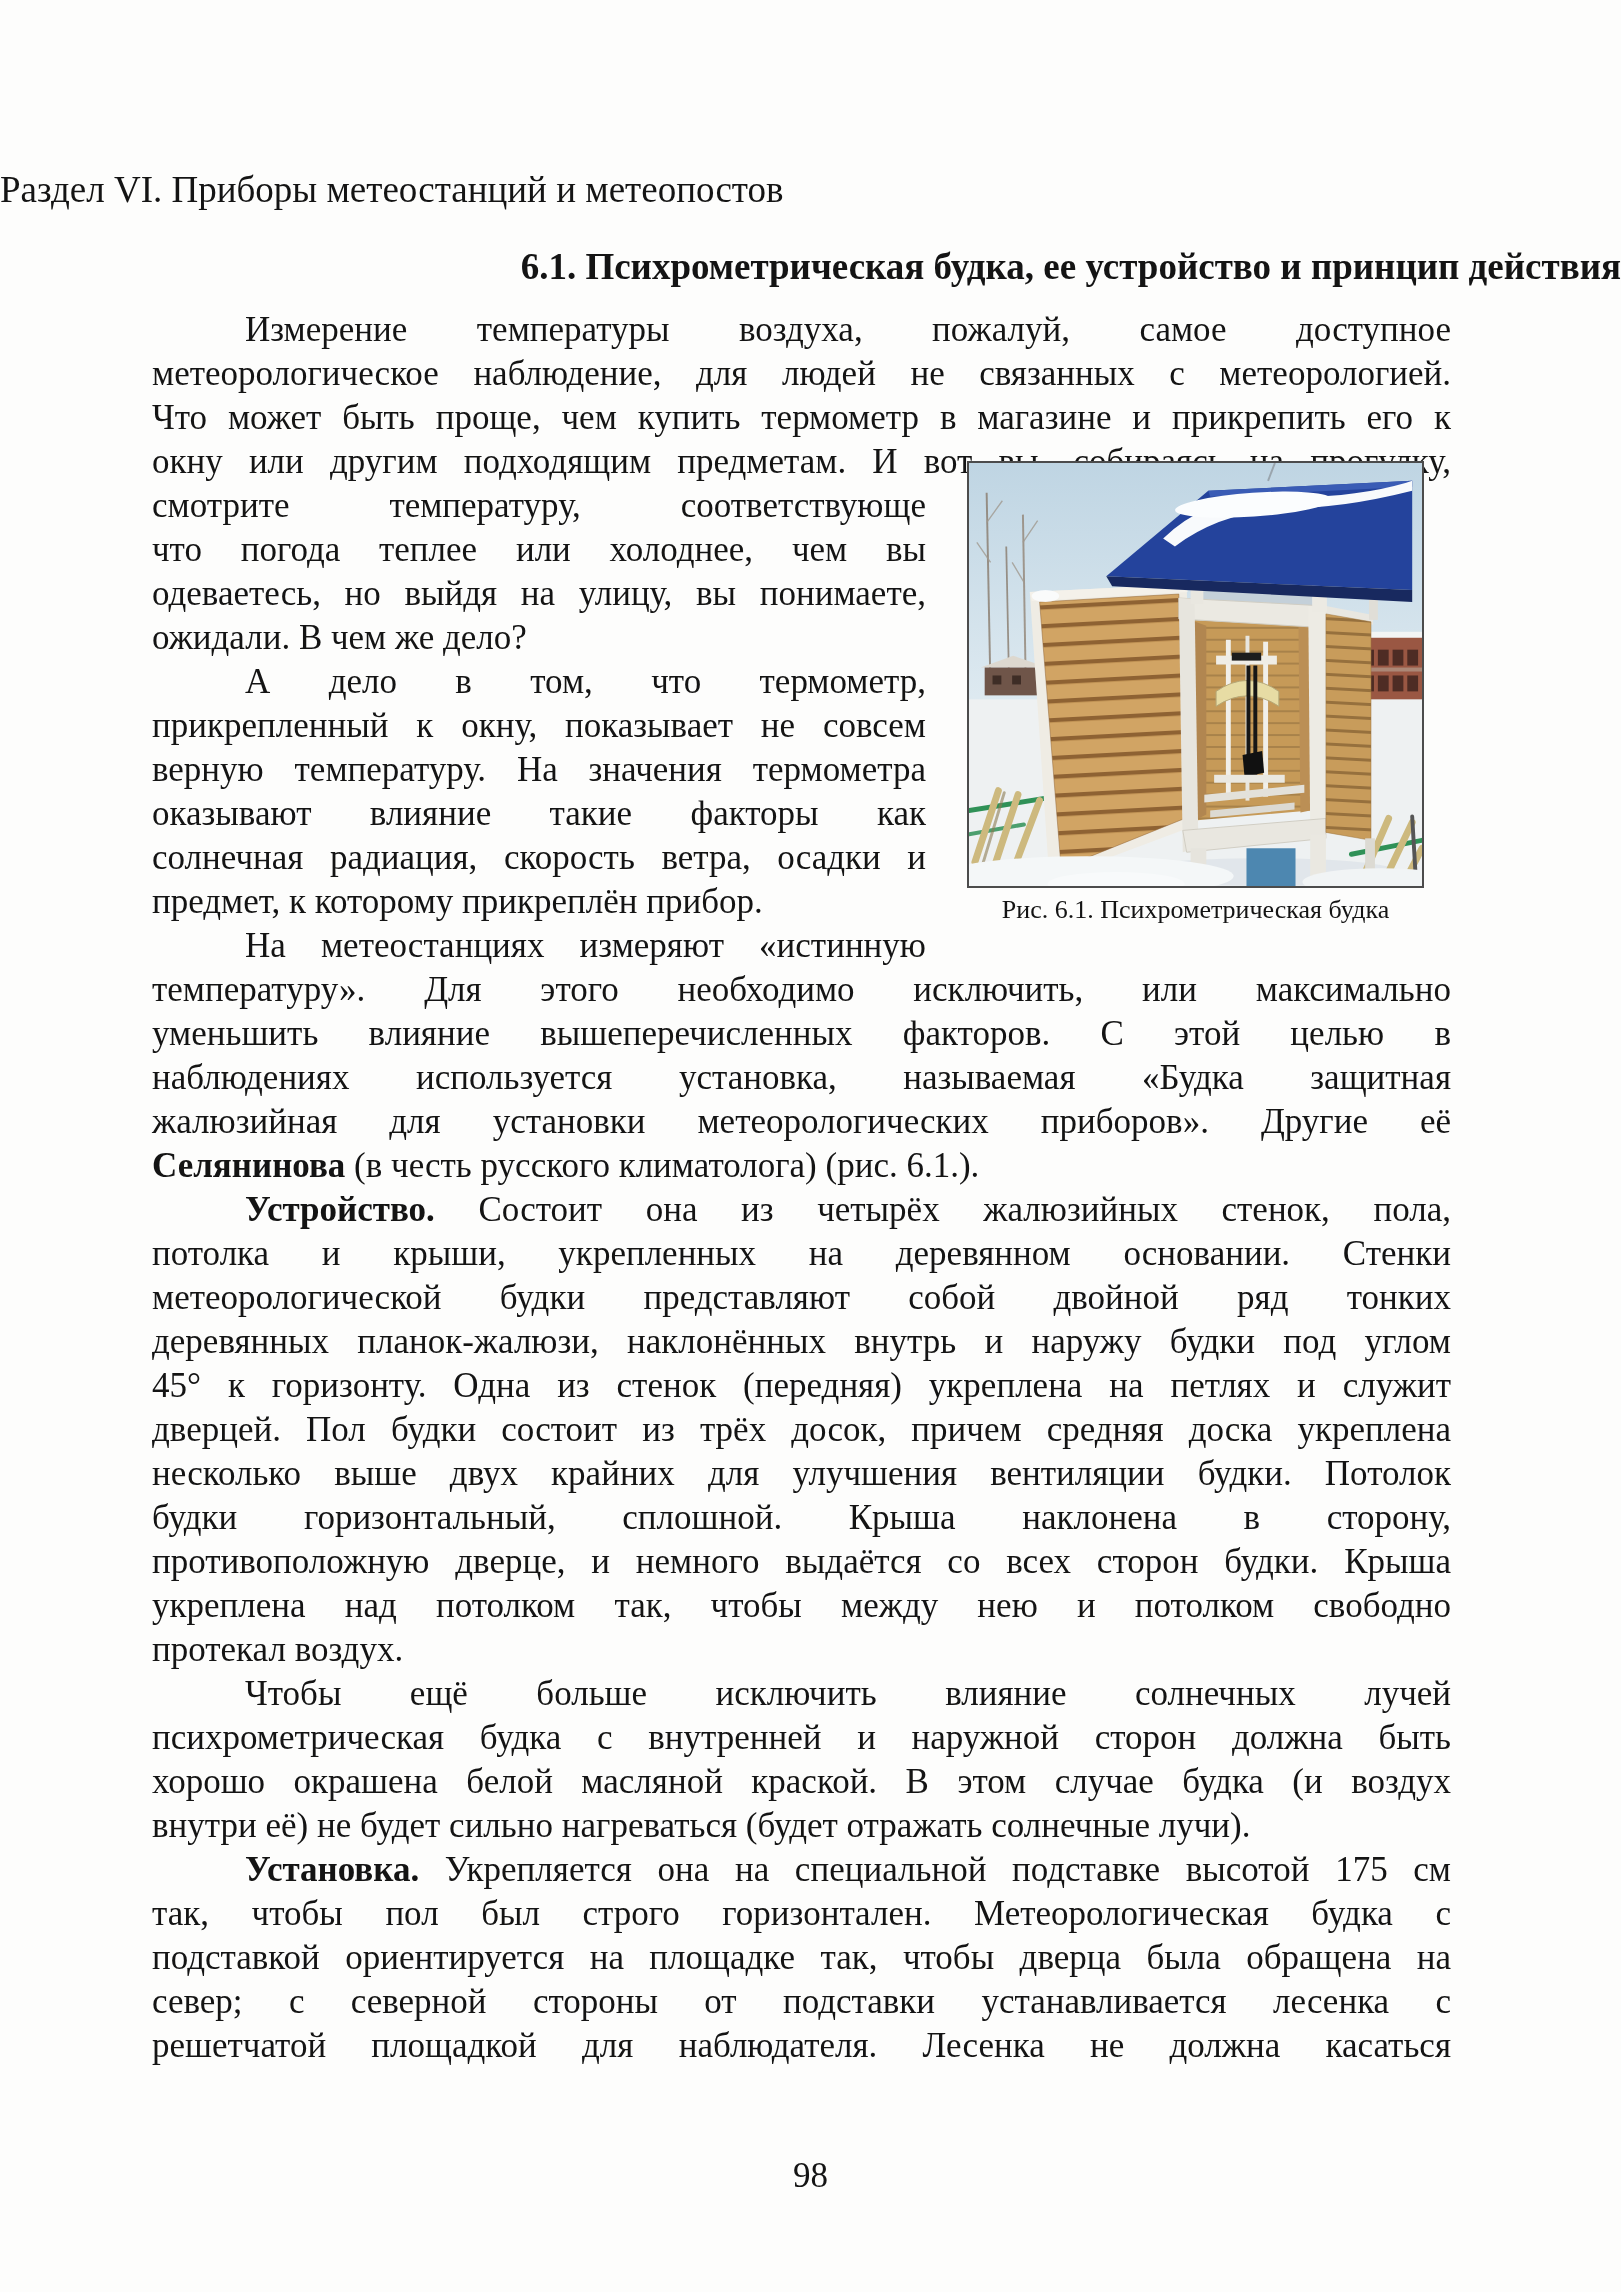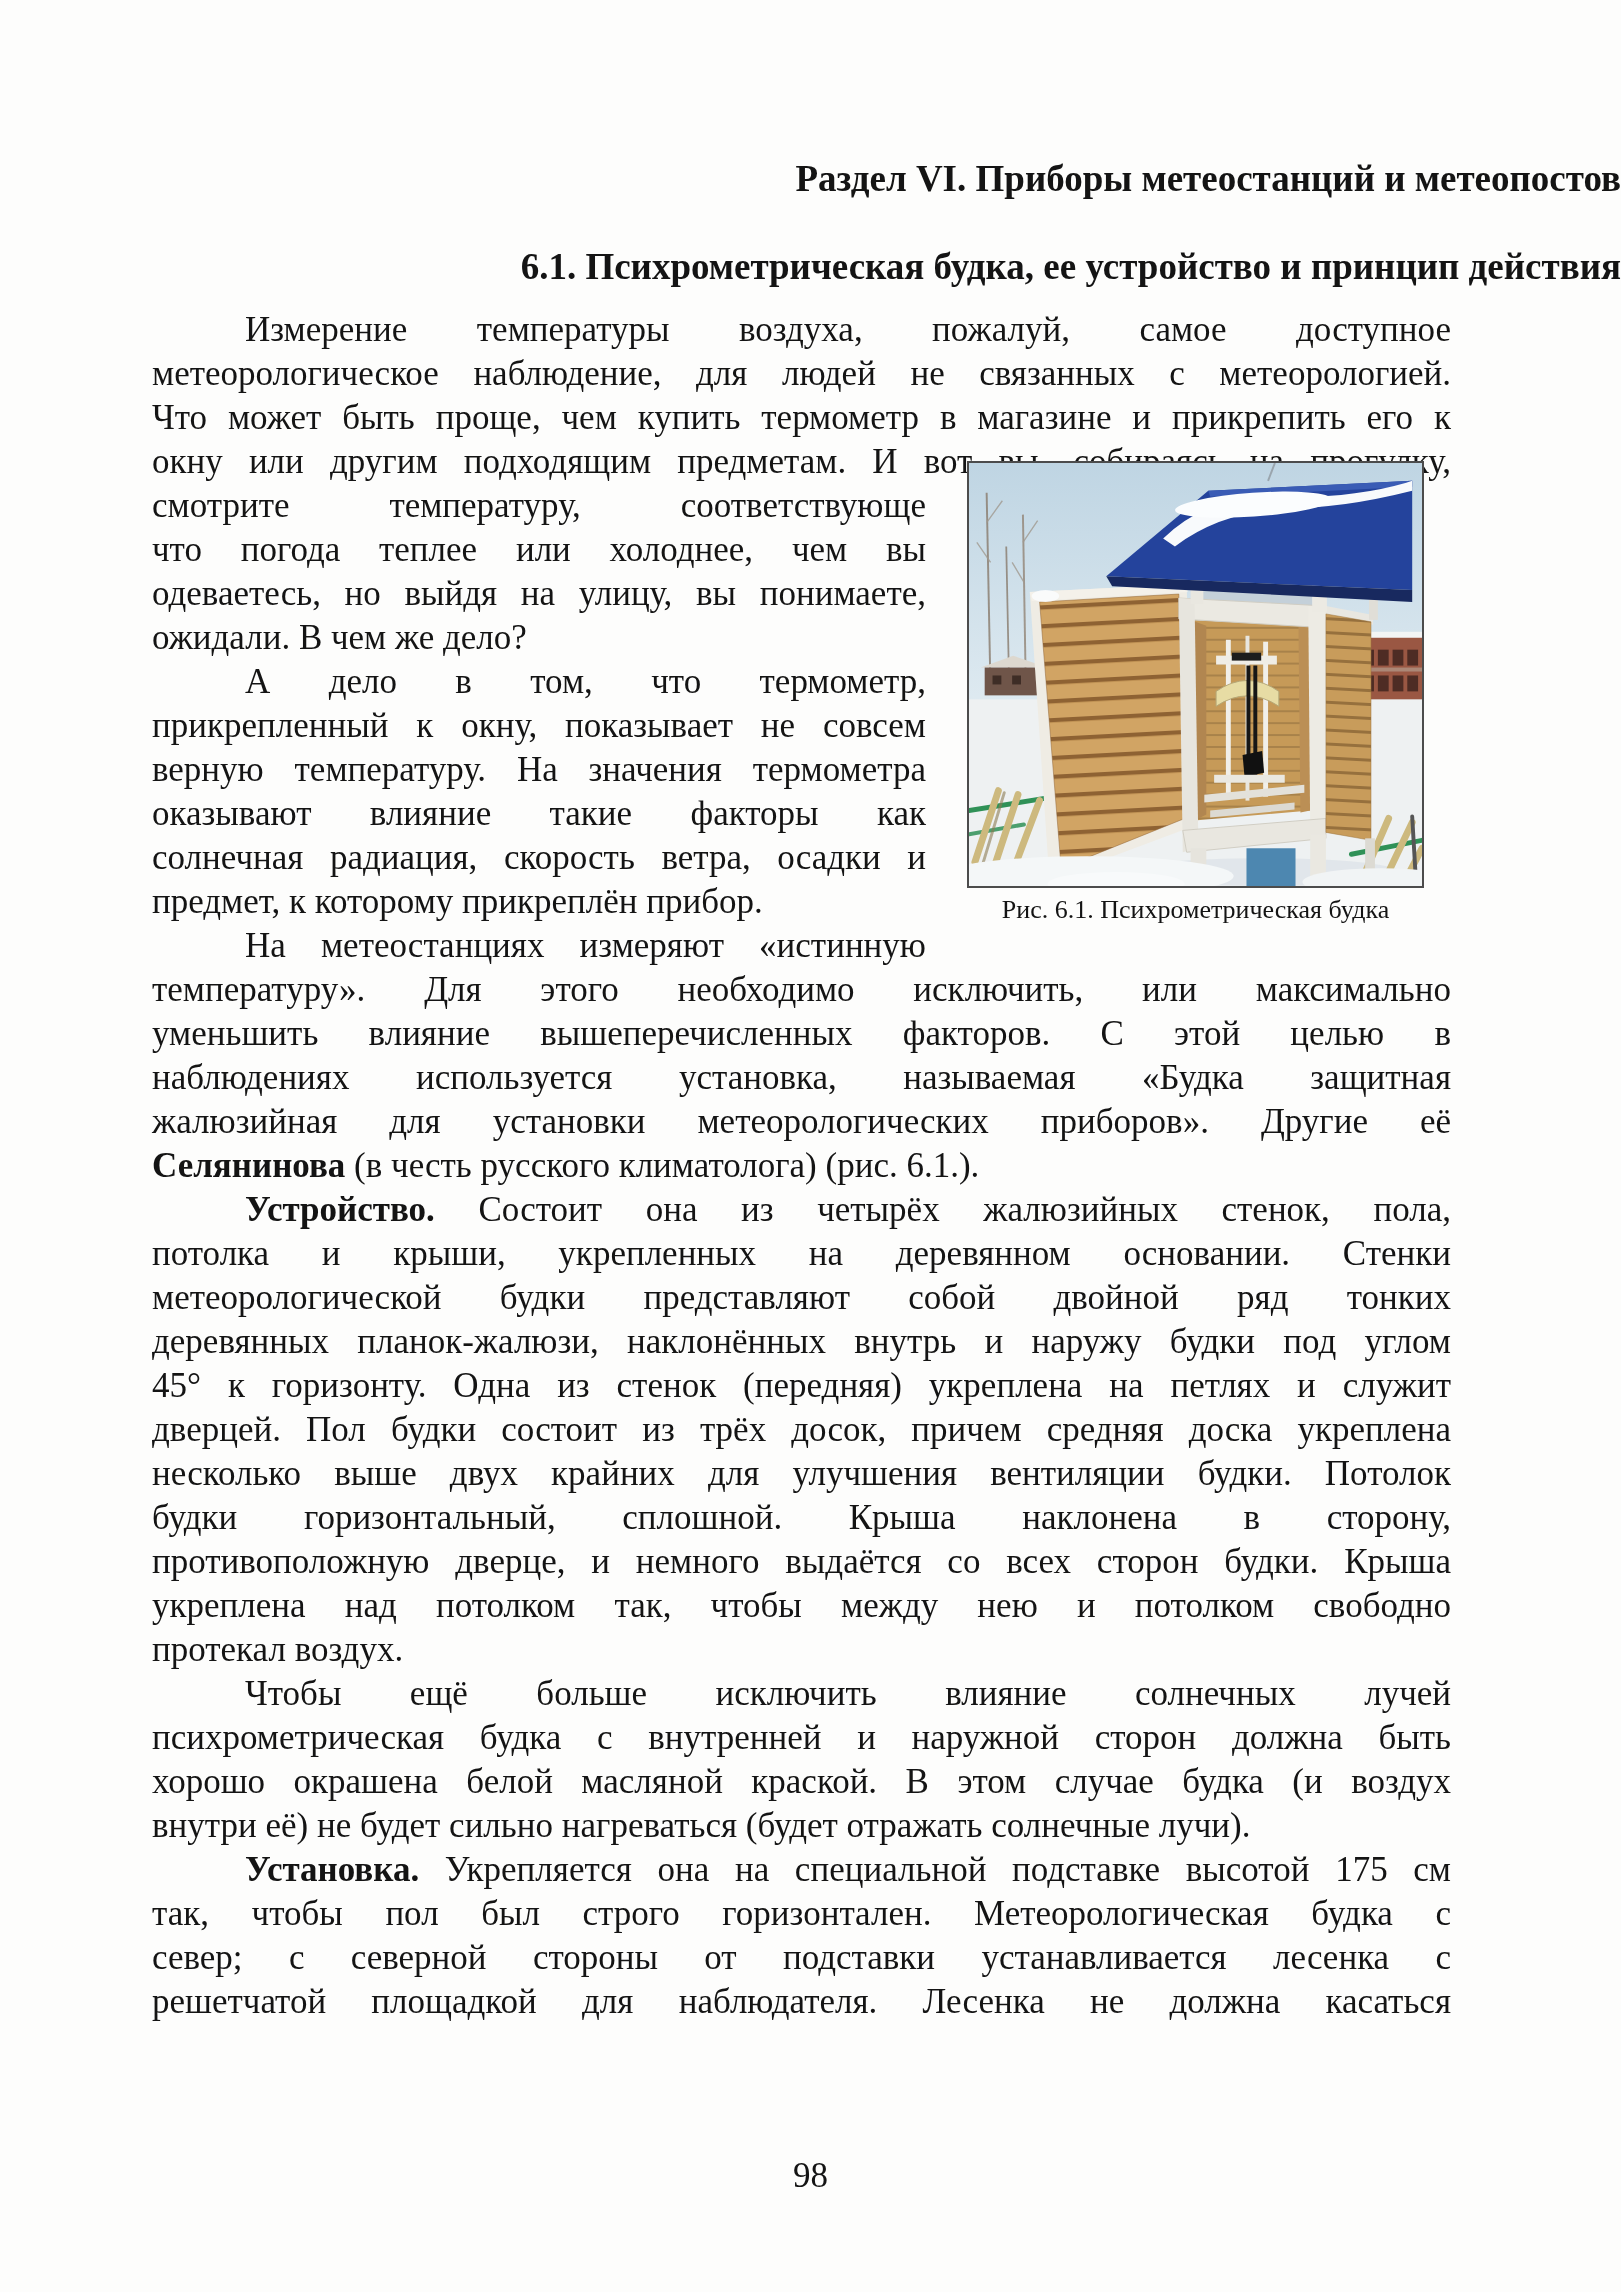--- a/index.html
+++ b/index.html
@@ -1,22 +1,22 @@
 <!DOCTYPE html>
 <html lang="ru"><head>
 <meta charset="utf-8">
 <style>
   html,body{margin:0;padding:0;background:#ffffff;}
   .page{
     position:relative;width:1621px;height:2293px;background:#fdfdfc;
     font-family:"Liberation Serif","DejaVu Serif",serif;color:#141414;overflow:hidden;
   }
   .doc-title{
-    position:absolute;top:157px;left:0;width:100%;height:44px;line-height:44px;
-    text-align:right;font-weight:700;font-size:37px;
+    position:absolute;top:168px;left:0;width:100%;height:44px;line-height:44px;
+    text-align:left;font-weight:400;font-size:37px;
   }
   .doc-heading{
     position:absolute;top:245px;left:0;width:100%;height:44px;line-height:44px;
     text-align:right;font-weight:700;font-size:37px;
   }
   .text-flow{
     position:absolute;left:152px;top:308px;width:1299px;font-size:35px;
   }
   .line{height:44px;line-height:44px;text-align:justify;text-align-last:justify;}
   .line.narrow{width:774px;}
@@ -74,20 +74,21 @@
       <div class="line"><span>будки горизонтальный, сплошной. Крыша наклонена в сторону,</span></div>
       <div class="line"><span>противоположную дверце, и немного выдаётся со всех сторон будки. Крыша</span></div>
       <div class="line"><span>укреплена над потолком так, чтобы между нею и потолком свободно</span></div>
       <div class="line para-end"><span>протекал воздух.</span></div>
       <div class="line indent"><span>Чтобы ещё больше исключить влияние солнечных лучей</span></div>
       <div class="line"><span>психрометрическая будка с внутренней и наружной сторон должна быть</span></div>
       <div class="line"><span>хорошо окрашена белой масляной краской. В этом случае будка (и воздух</span></div>
       <div class="line para-end"><span>внутри её) не будет сильно нагреваться (будет отражать солнечные лучи).</span></div>
       <div class="line indent"><span class="b">Установка.</span><span> Укрепляется она на специальной подставке высотой 175 см</span></div>
       <div class="line"><span>так, чтобы пол был строго горизонтален. Метеорологическая будка с</span></div>
+      <div class="line"><span>подставкой ориентируется на площадке так, чтобы дверца была обращена на</span></div>
       <div class="line"><span>север; с северной стороны от подставки устанавливается лесенка с</span></div>
       <div class="line"><span>решетчатой площадкой для наблюдателя. Лесенка не должна касаться</span></div>
     </div>
 
   <div class="figure">
     <div class="photo">
       <svg viewBox="0 0 462 426" preserveAspectRatio="none">
         <defs>
           <linearGradient id="skyg" x1="0" y1="0" x2="0" y2="1">
             <stop offset="0" stop-color="#bfd5e3"></stop>

